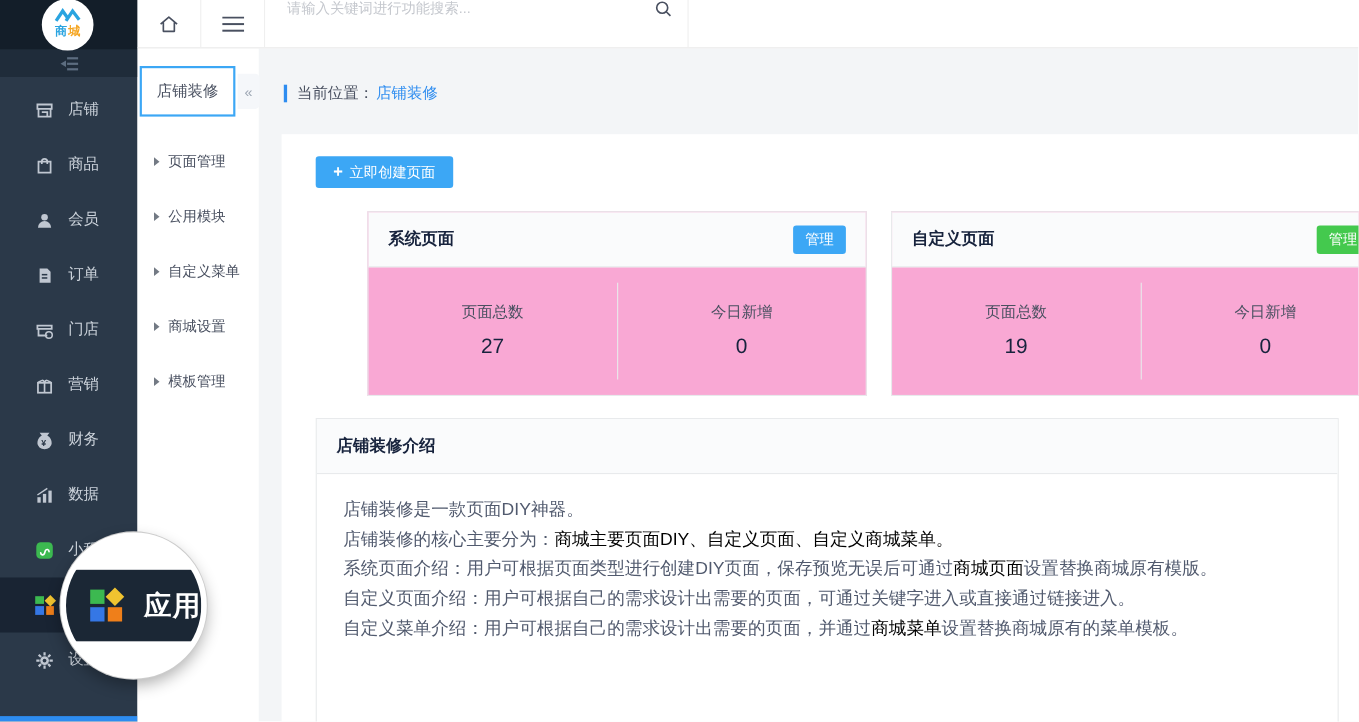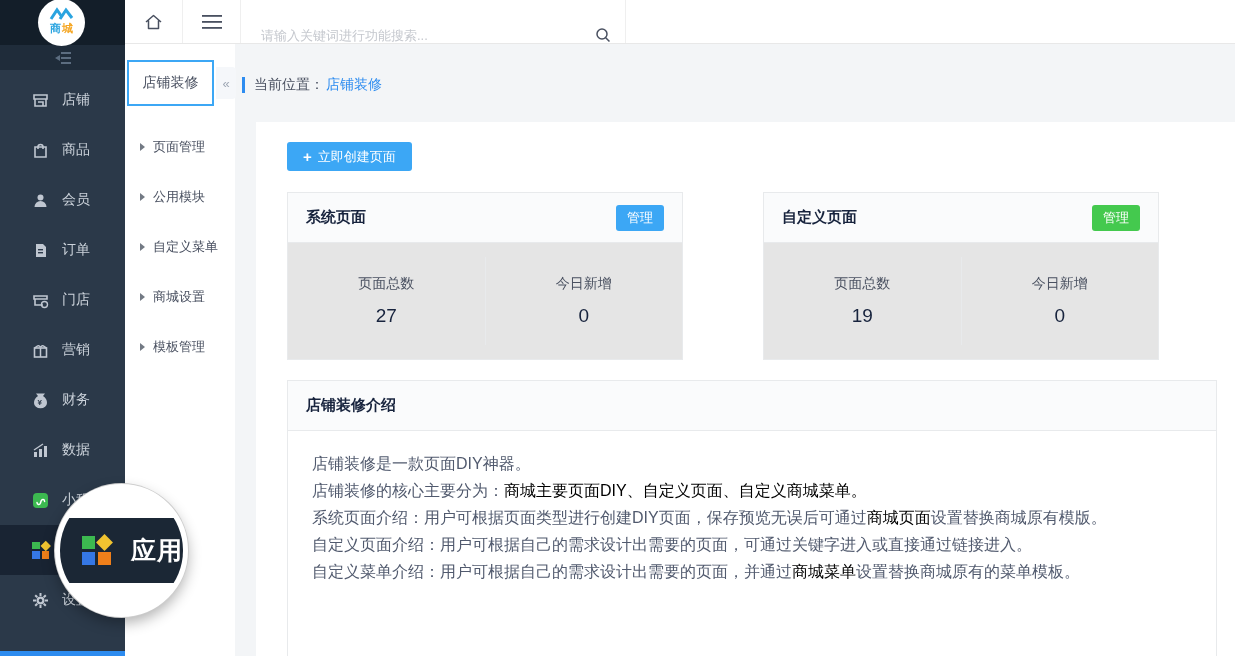--- a/index.html
+++ b/index.html
@@ -23,21 +23,21 @@
   .nav-item .nav-icn { width:17px; height:17px; margin-right:13px; flex:none; display:flex; align-items:center; justify-content:center; }
   .nav-item .nav-label { color:#ccd3db; font-size:14px; white-space:nowrap;text-align:right; }
   .sidebar-bottom-bar { position:absolute; left:0; bottom:0; width:125px; height:5px; background:#2d8cf0; }
   
   .header {
     position:absolute; left:125px; top:0; width:1110px; height:44px; background:#fff;
     border-bottom:1px solid #e8e8e8; display:flex; align-items:stretch; z-index:2;
   }
   .hdr-btn { width:57px; display:flex; align-items:center; justify-content:center; cursor:pointer; }
   .hdr-sep { width:1px; background:#efefef; }
-  .search-box { width:384px; display:flex; align-items:flex-end; padding:0 14px 0 20px; }
+  .search-box { width:384px; display:flex; align-items:flex-start; padding:0 14px 0 20px; }
   .search-box input {
     flex:1; border:none; outline:none; font-size:13px; color:#495060;
     font-family:"Liberation Sans","DejaVu Sans",sans-serif; background:transparent;
   }
   .search-box input::placeholder { color:#c5c8ce; }
   .hdr-rest { flex:1; }
   
   .subsidebar { position:absolute; left:125px; top:44px; width:110px; height:612px; background:#fff; z-index:1; }
   .module-tab {
     position:absolute; left:2px; top:16px; width:87px; height:46px;
@@ -47,32 +47,32 @@
   .submenu { position:absolute; top:78px; left:0; width:110px; }
   .submenu-item { height:50px; display:flex; align-items:center; padding-left:15px; cursor:pointer; font-size:13px; color:#495060; }
   .caret { width:0; height:0; border-left:5px solid #737a84; border-top:4px solid transparent; border-bottom:4px solid transparent; margin-right:8px; flex:none; }
   .fold-tab {
     position:absolute; left:216px; top:67px; width:20px; height:32px; background:#f5f7fa;
     border-radius:0 4px 4px 0; display:flex; align-items:center; justify-content:center;
     color:#9ea7b4; font-size:13px; cursor:pointer; z-index:2;
   }
   
   .main { position:absolute; left:235px; top:44px; width:1000px; height:612px; background:#f3f5f7; }
-  .breadcrumb { position:absolute; left:7px; top:32px; display:flex; align-items:center; }
+  .breadcrumb { position:absolute; left:23px; top:32px; display:flex; align-items:center; }
   .crumb-bar { width:3px; height:16px; background:#2d8cf0; margin-right:9px; }
   .crumb-label { font-size:14px; color:#495060; }
   .crumb-link { font-size:14px; color:#2d8cf0; cursor:pointer; margin-left:2px; }
   .content-panel { position:absolute; left:21px; top:78px; width:979px; height:534px; background:#fff; }
   .create-btn {
     position:absolute; left:31px; top:20px; height:29px; padding:0 16px;
     background:#3ca7f5; border:none; border-radius:3px; color:#fff; font-size:13px;
     display:flex; align-items:center; cursor:pointer; font-family:inherit;
   }
   .create-btn .plus { font-size:15px; font-weight:bold; margin-right:6px; }
-  .stat-card { position:absolute; top:70px; width:396px; height:168px; background:#e5e5e5; border:1px solid #e8eaec; }
+  .stat-card { position:absolute; top:70px; width:454px; height:168px; background:#f9a8d4; border:1px solid #e8eaec;margin-left:47px; }
   .stat-card.left { left:31px; }
   .stat-card.right { left:507px; }
   .card-hd {
     height:50px; background:#fafbfc; border-bottom:1px solid #e8eaec;
     display:flex; align-items:center; justify-content:space-between; padding:0 18px;
   }
   .card-title { font-size:15px; color:#17233d; font-weight:bold; }
   .badge { color:#fff; font-size:13px; padding:4px 11px; border-radius:3px; cursor:pointer; }
   .card-bd { height:116px; display:flex; align-items:center; }
   .stat-col { flex:1; display:flex; flex-direction:column; align-items:center; }

